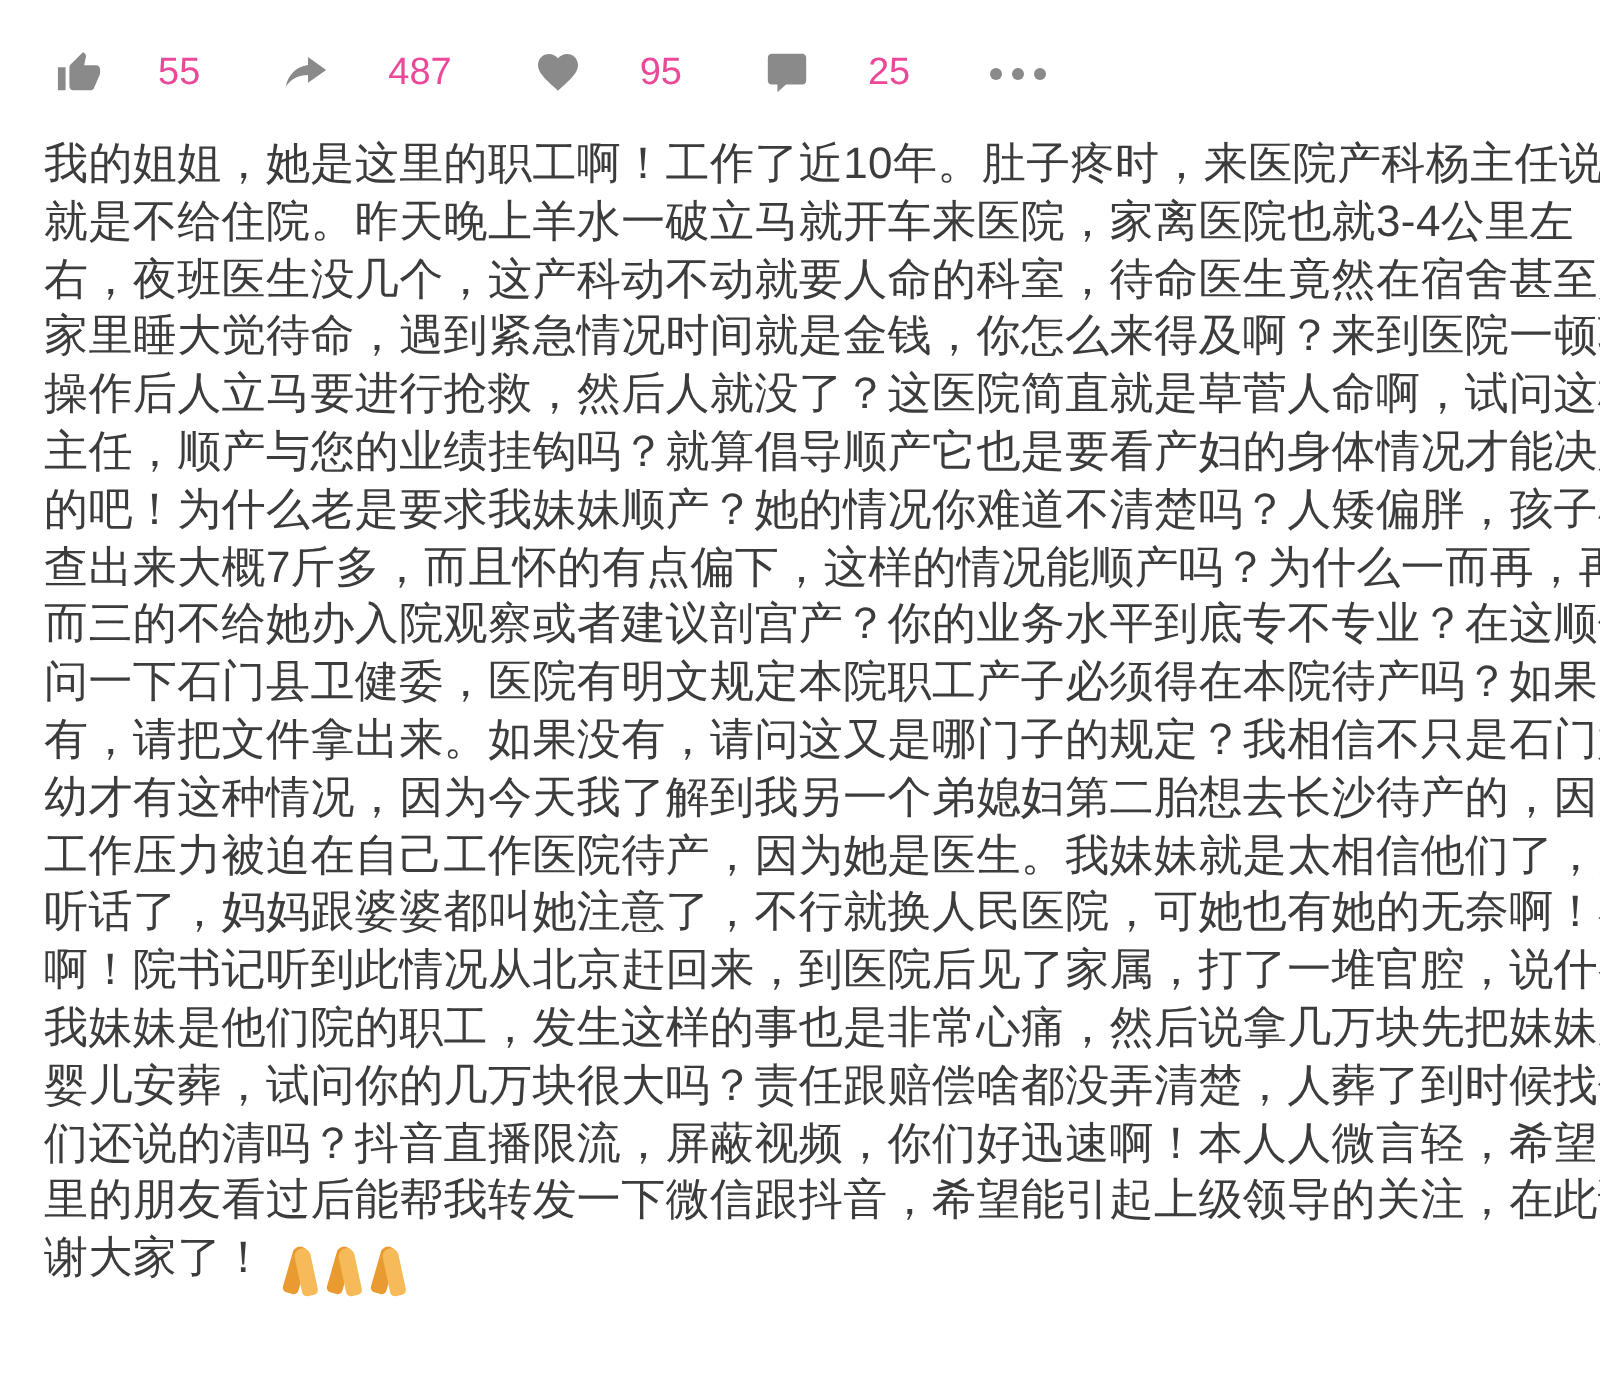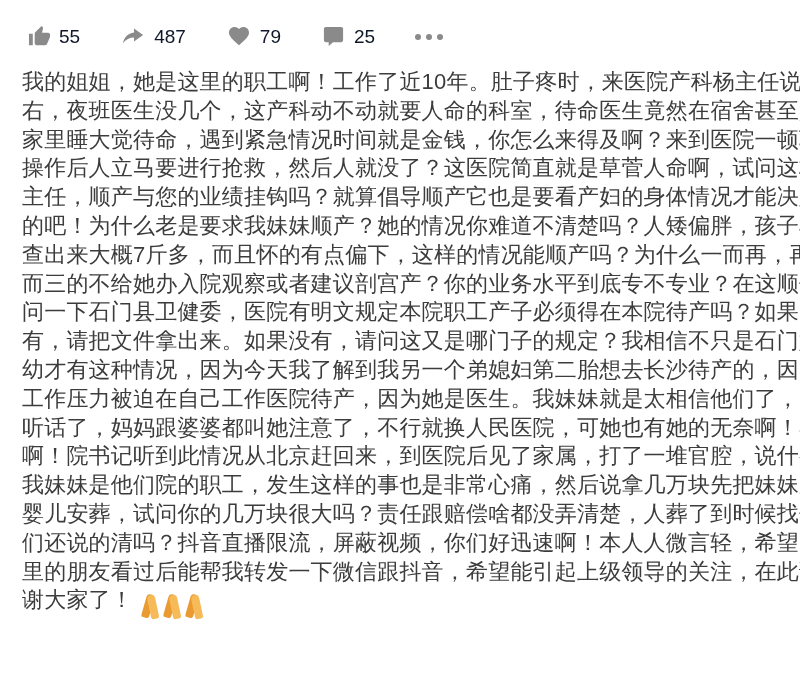--- a/index.html
+++ b/index.html
@@ -25,23 +25,23 @@
   .action {
     display: flex;
     align-items: center;
     cursor: pointer;
     margin-right: 40px;
   }
   .action svg {
     display: block;
   }
   .action .count {
-    margin-left: 8px;
+    margin-left: 28px;
     font-size: 19px;
-    color: #0f172a;
+    color: #ec4899;
     line-height: 1;
   }
   .dots {
     display: flex;
     align-items: center;
     gap: 5px;
     padding-top: 2px;
   }
   .dots i {
     width: 6px;
@@ -118,21 +118,21 @@
       <svg width="26" height="24" viewBox="0 0 24 24">
         <path fill="#8a8a8a" d="M13 4.5v4C6.8 9.4 3.1 13.6 1.9 19.2c2.9-3.9 6.7-5.7 11.1-5.7v3.9l9.1-6.4L13 4.5z"></path>
       </svg>
       <span class="count">487</span>
     </div>
 
     <div class="action">
       <svg width="26" height="24" viewBox="0 0 24 24">
         <path fill="#8a8a8a" d="M12 21.35l-1.45-1.32C5.4 15.36 2 12.28 2 8.5 2 5.42 4.42 3 7.5 3c1.74 0 3.41.81 4.5 2.09C13.09 3.81 14.76 3 16.5 3 19.58 3 22 5.42 22 8.5c0 3.78-3.4 6.86-8.55 11.54L12 21.35z"></path>
       </svg>
-      <span class="count">79</span>
+      <span class="count">95</span>
     </div>
 
     <div class="action">
       <svg width="25" height="23" viewBox="0 0 24 24">
         <path fill="#8a8a8a" d="M20 2H4c-1.1 0-2 .9-2 2v12c0 1.1.9 2 2 2h3v4l4.5-4H20c1.1 0 2-.9 2-2V4c0-1.1-.9-2-2-2z"></path>
       </svg>
       <span class="count">25</span>
     </div>
 
     <div class="action">
@@ -141,20 +141,21 @@
           <i></i>
           <i></i>
         </span>
     </div>
 
   </div>
 
   <div class="post-body">
     <div>
         <div class="post-line">我的姐姐，她是这里的职工啊！工作了近10年。肚子疼时，来医院产科杨主任说满</div>
+        <div class="post-line">就是不给住院。昨天晚上羊水一破立马就开车来医院，家离医院也就3-4公里左</div>
         <div class="post-line">右，夜班医生没几个，这产科动不动就要人命的科室，待命医生竟然在宿舍甚至是</div>
         <div class="post-line">家里睡大觉待命，遇到紧急情况时间就是金钱，你怎么来得及啊？来到医院一顿骚</div>
         <div class="post-line">操作后人立马要进行抢救，然后人就没了？这医院简直就是草菅人命啊，试问这杨</div>
         <div class="post-line">主任，顺产与您的业绩挂钩吗？就算倡导顺产它也是要看产妇的身体情况才能决定</div>
         <div class="post-line">的吧！为什么老是要求我妹妹顺产？她的情况你难道不清楚吗？人矮偏胖，孩子检</div>
         <div class="post-line">查出来大概7斤多，而且怀的有点偏下，这样的情况能顺产吗？为什么一而再，再</div>
         <div class="post-line">而三的不给她办入院观察或者建议剖宫产？你的业务水平到底专不专业？在这顺便</div>
         <div class="post-line">问一下石门县卫健委，医院有明文规定本院职工产子必须得在本院待产吗？如果</div>
         <div class="post-line">有，请把文件拿出来。如果没有，请问这又是哪门子的规定？我相信不只是石门妇</div>
         <div class="post-line">幼才有这种情况，因为今天我了解到我另一个弟媳妇第二胎想去长沙待产的，因为</div>

